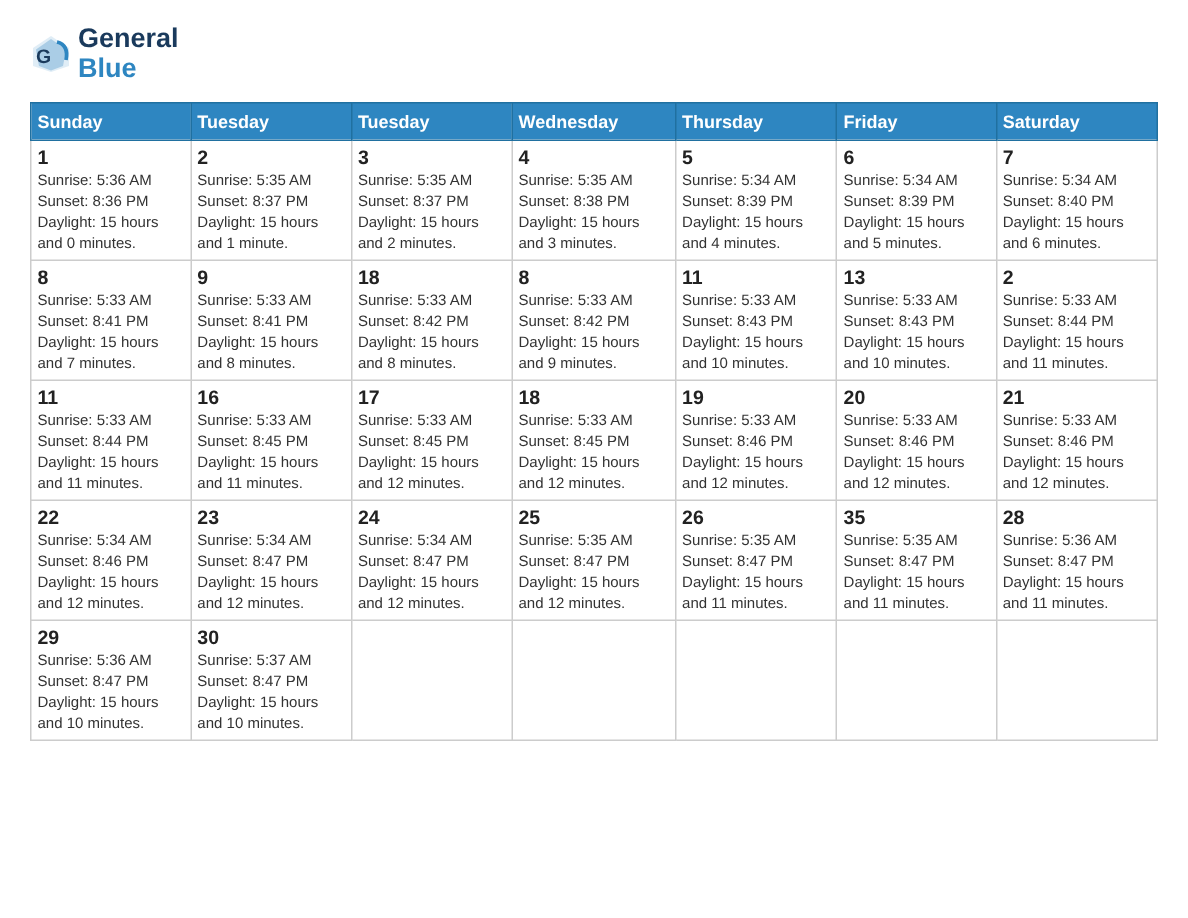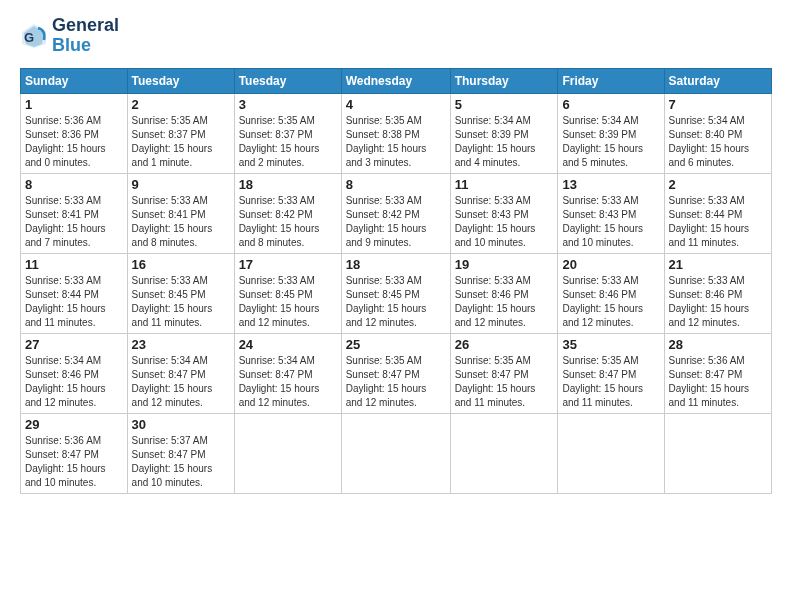--- a/index.html
+++ b/index.html
@@ -151,21 +151,21 @@
         <tr>
           <td><span class="day-num">11</span><span class="day-info">Sunrise: 5:33 AM<br>Sunset: 8:44 PM<br>Daylight: 15 hours and 11 minutes.</span></td>
           <td><span class="day-num">16</span><span class="day-info">Sunrise: 5:33 AM<br>Sunset: 8:45 PM<br>Daylight: 15 hours and 11 minutes.</span></td>
           <td><span class="day-num">17</span><span class="day-info">Sunrise: 5:33 AM<br>Sunset: 8:45 PM<br>Daylight: 15 hours and 12 minutes.</span></td>
           <td><span class="day-num">18</span><span class="day-info">Sunrise: 5:33 AM<br>Sunset: 8:45 PM<br>Daylight: 15 hours and 12 minutes.</span></td>
           <td><span class="day-num">19</span><span class="day-info">Sunrise: 5:33 AM<br>Sunset: 8:46 PM<br>Daylight: 15 hours and 12 minutes.</span></td>
           <td><span class="day-num">20</span><span class="day-info">Sunrise: 5:33 AM<br>Sunset: 8:46 PM<br>Daylight: 15 hours and 12 minutes.</span></td>
           <td><span class="day-num">21</span><span class="day-info">Sunrise: 5:33 AM<br>Sunset: 8:46 PM<br>Daylight: 15 hours and 12 minutes.</span></td>
         </tr>
         <tr>
-          <td><span class="day-num">27</span><span class="day-info">Sunrise: 5:34 AM<br>Sunset: 8:46 PM<br>Daylight: 15 hours and 12 minutes.</span></td>
+          <td><span class="day-num">22</span><span class="day-info">Sunrise: 5:34 AM<br>Sunset: 8:46 PM<br>Daylight: 15 hours and 12 minutes.</span></td>
           <td><span class="day-num">23</span><span class="day-info">Sunrise: 5:34 AM<br>Sunset: 8:47 PM<br>Daylight: 15 hours and 12 minutes.</span></td>
           <td><span class="day-num">24</span><span class="day-info">Sunrise: 5:34 AM<br>Sunset: 8:47 PM<br>Daylight: 15 hours and 12 minutes.</span></td>
           <td><span class="day-num">25</span><span class="day-info">Sunrise: 5:35 AM<br>Sunset: 8:47 PM<br>Daylight: 15 hours and 12 minutes.</span></td>
           <td><span class="day-num">26</span><span class="day-info">Sunrise: 5:35 AM<br>Sunset: 8:47 PM<br>Daylight: 15 hours and 11 minutes.</span></td>
           <td><span class="day-num">35</span><span class="day-info">Sunrise: 5:35 AM<br>Sunset: 8:47 PM<br>Daylight: 15 hours and 11 minutes.</span></td>
           <td><span class="day-num">28</span><span class="day-info">Sunrise: 5:36 AM<br>Sunset: 8:47 PM<br>Daylight: 15 hours and 11 minutes.</span></td>
         </tr>
         <tr>
           <td><span class="day-num">29</span><span class="day-info">Sunrise: 5:36 AM<br>Sunset: 8:47 PM<br>Daylight: 15 hours and 10 minutes.</span></td>
           <td><span class="day-num">30</span><span class="day-info">Sunrise: 5:37 AM<br>Sunset: 8:47 PM<br>Daylight: 15 hours and 10 minutes.</span></td>

